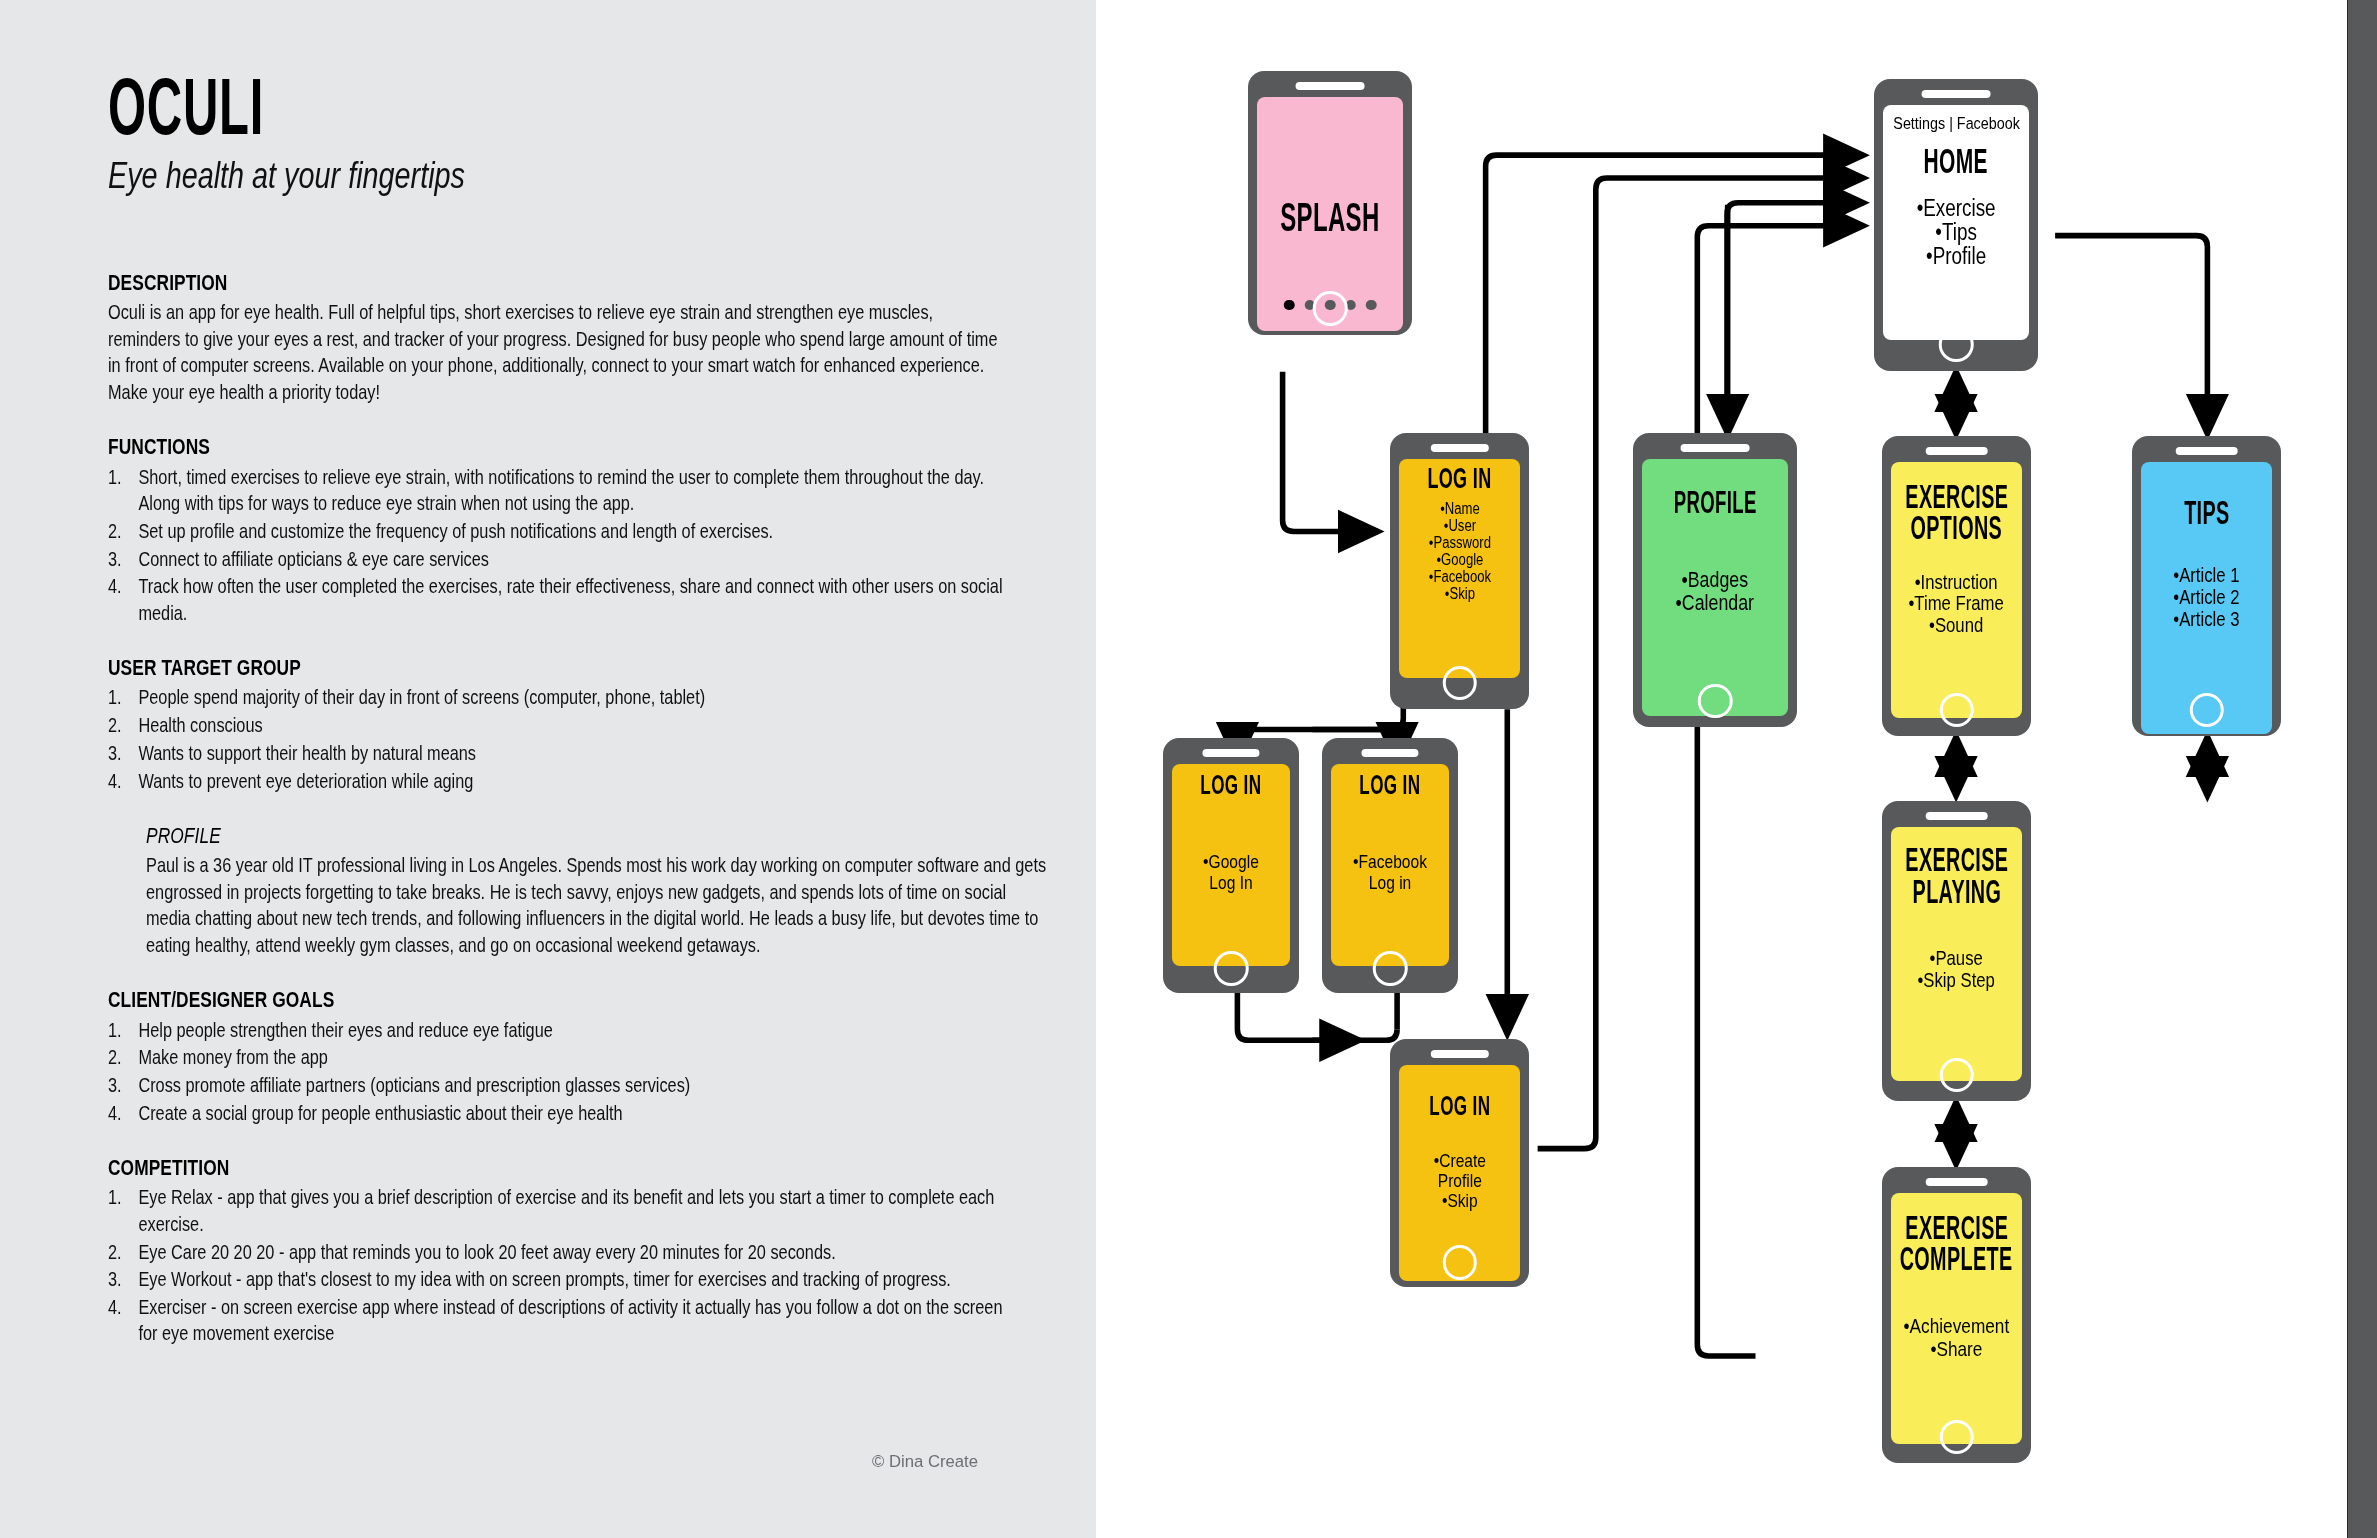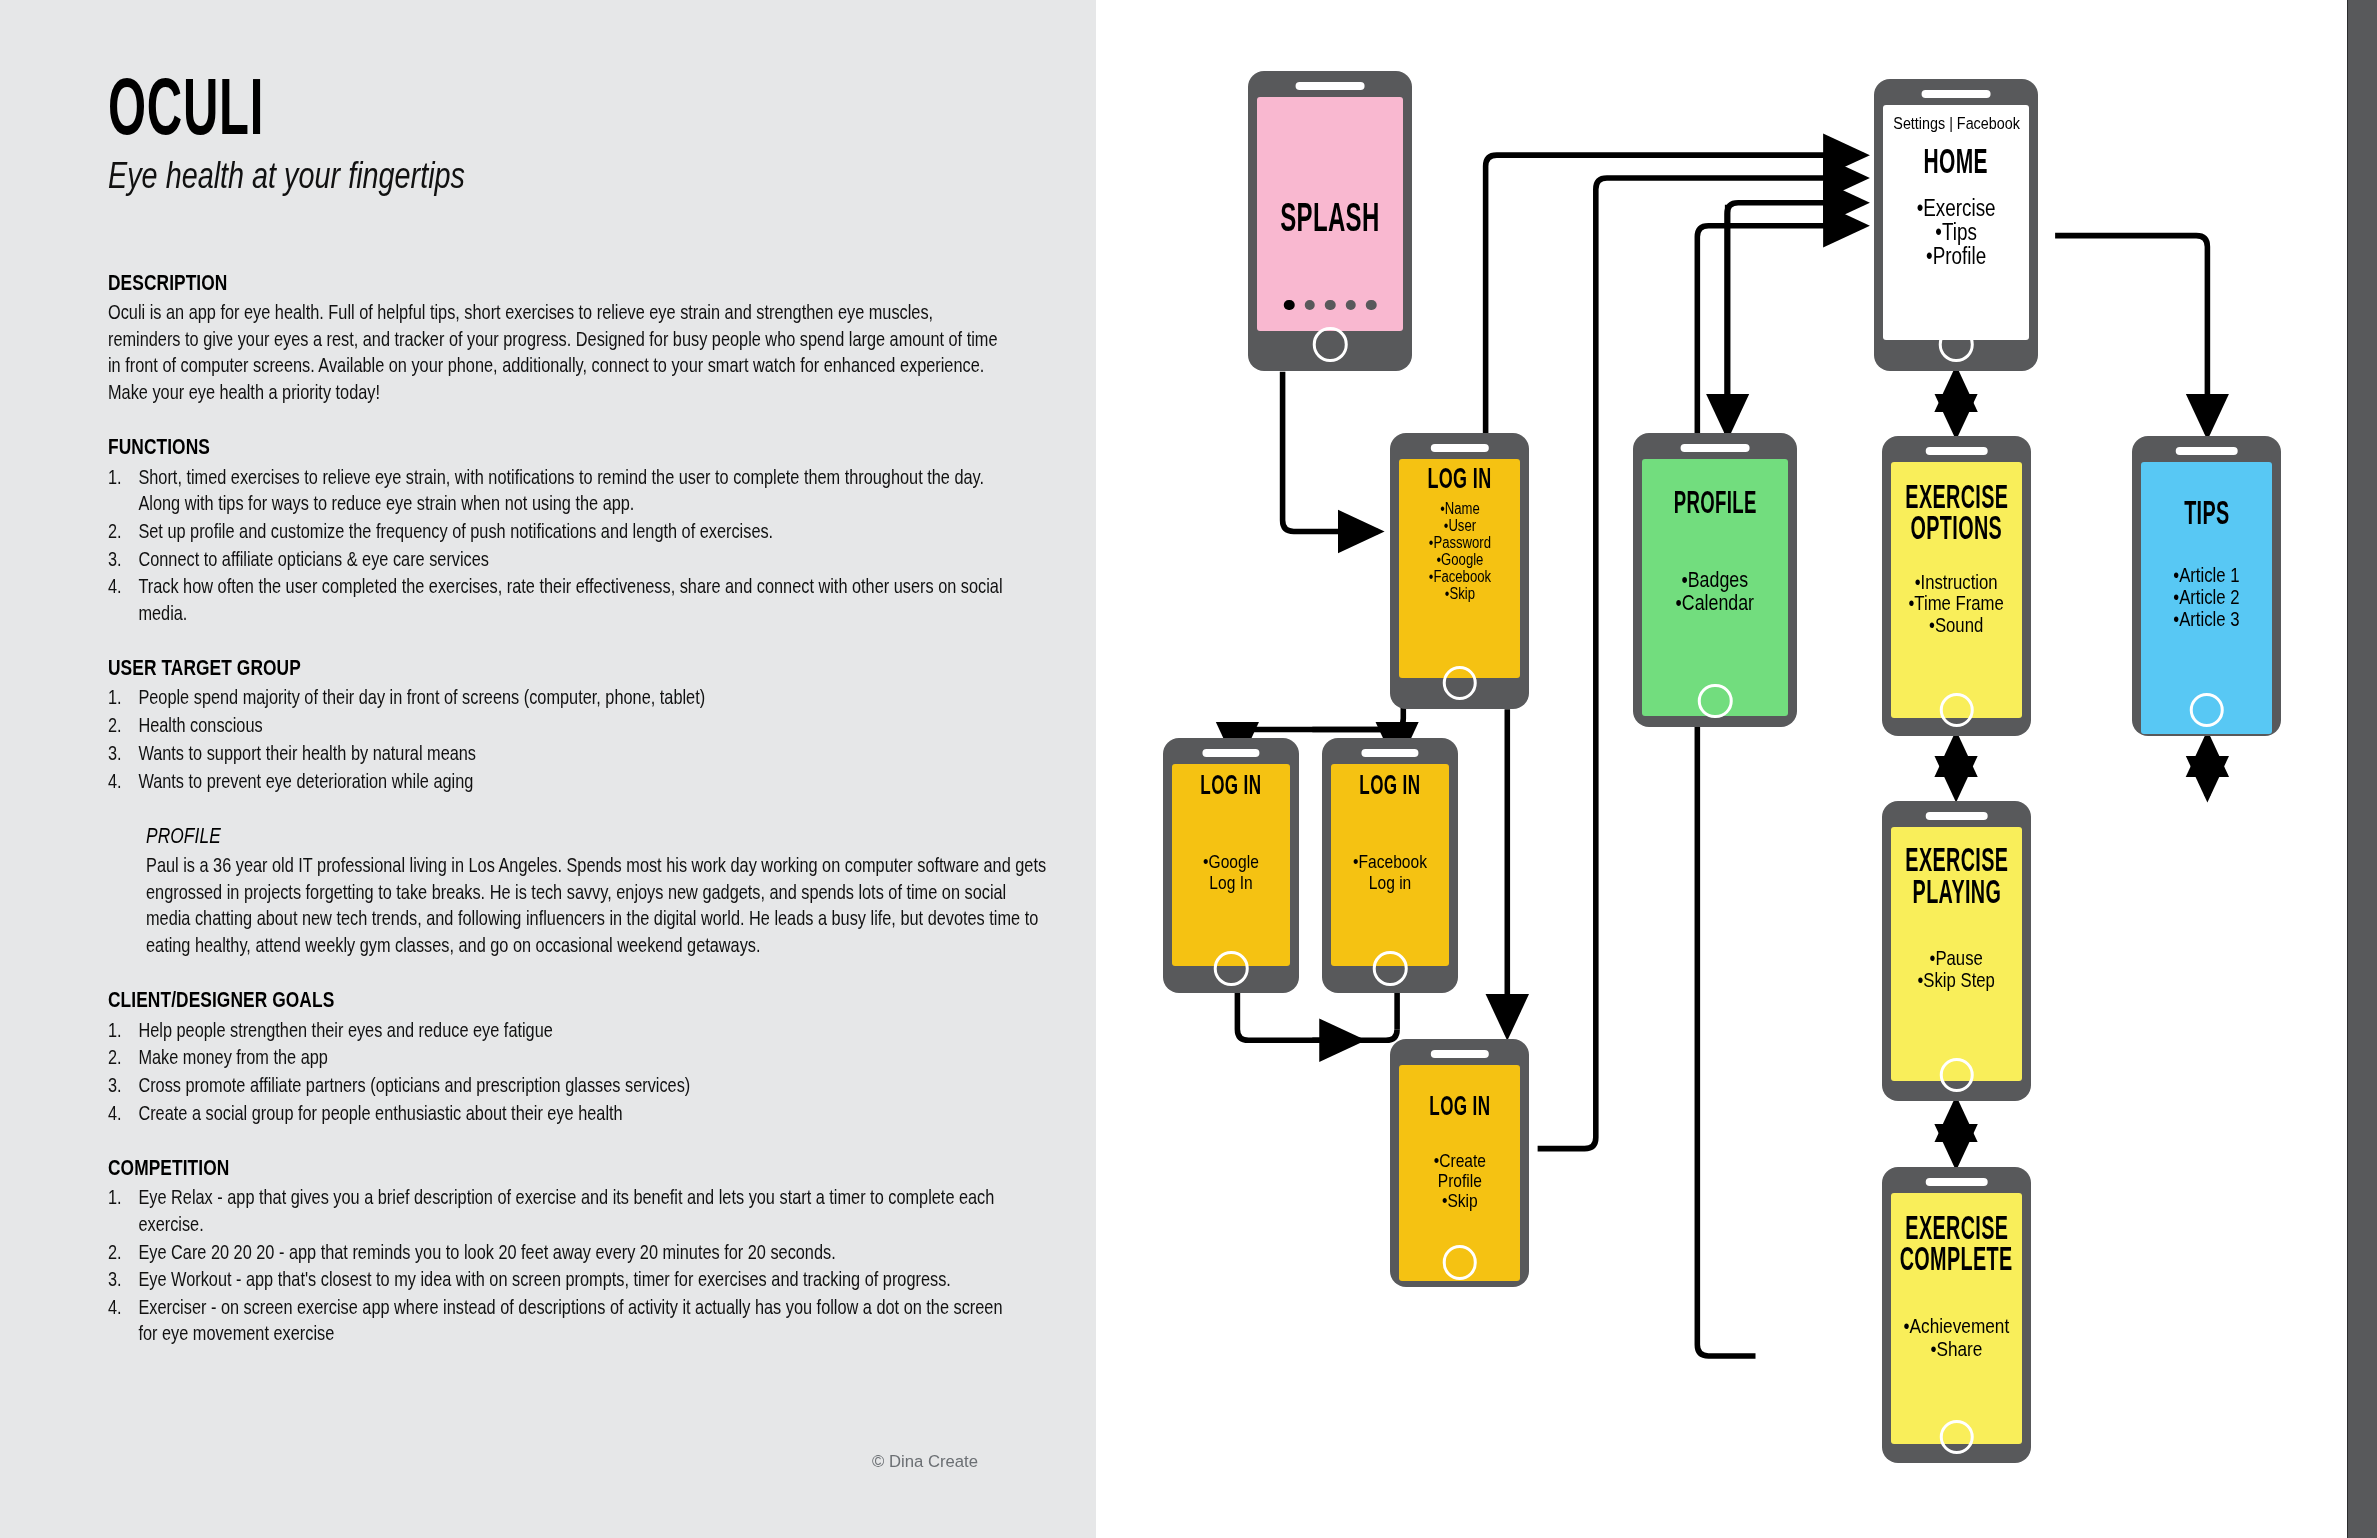--- a/index.html
+++ b/index.html
@@ -83,21 +83,21 @@
   .phone .body{
     position:absolute;left:0;top:0;right:0;bottom:0;
     background:#58595b;border-radius:16px;
   }
   .phone .speaker{
     position:absolute;top:10.5px;left:50%;transform:translateX(-50%);
     width:42%;height:8px;background:#fff;border-radius:4.3px;
   }
   .phone .screen{
     position:absolute;left:9.3px;right:9.3px;top:26px;
-    border-radius:3px;overflow:hidden;
+    border-radius:8px;overflow:hidden;
     display:flex;flex-direction:column;align-items:center;
     text-align:center;
   }
   .phone .home-btn{
     position:absolute;left:50%;transform:translateX(-50%);
     width:28.5px;height:28.5px;border:3.1px solid #fff;border-radius:50%;
     background:transparent;
   }
   .scr-title{
     font-weight:bold;color:#000;line-height:0.95;
@@ -232,21 +232,21 @@
       <path d="M3160 1880 L3160 1780"></path>
 
       <path d="M3560 380 L3560 700" stroke="none" marker-end="none"></path>
       <path d="M3320 380 L3548 380 Q3566 380 3566 398 L3566 700"></path>
 
       <path d="M3566 1190 L3566 1285"></path>
       <path d="M3566 1285 L3566 1190"></path>
     </g>
   </svg>
 
-  <div class="phone" style="left:1248px;top:71px;width:164px;height:300px;">
+  <div class="phone" style="left:1248px;top:71px;width:164px;height:264px;">
     <div class="body"></div>
     <div class="speaker"></div>
     <div class="screen" style="height:234px;background:#f9b8d0;justify-content:center;">
       <div class="scr-title" style="font-size:40px;margin-top:6.2px;">SPLASH</div>
       <div class="dots" style="position:absolute;bottom:21px;left:50%;transform:translateX(-50%);">
         <i class="on"></i>
         <i></i>
         <i></i>
         <i></i>
         <i></i>

